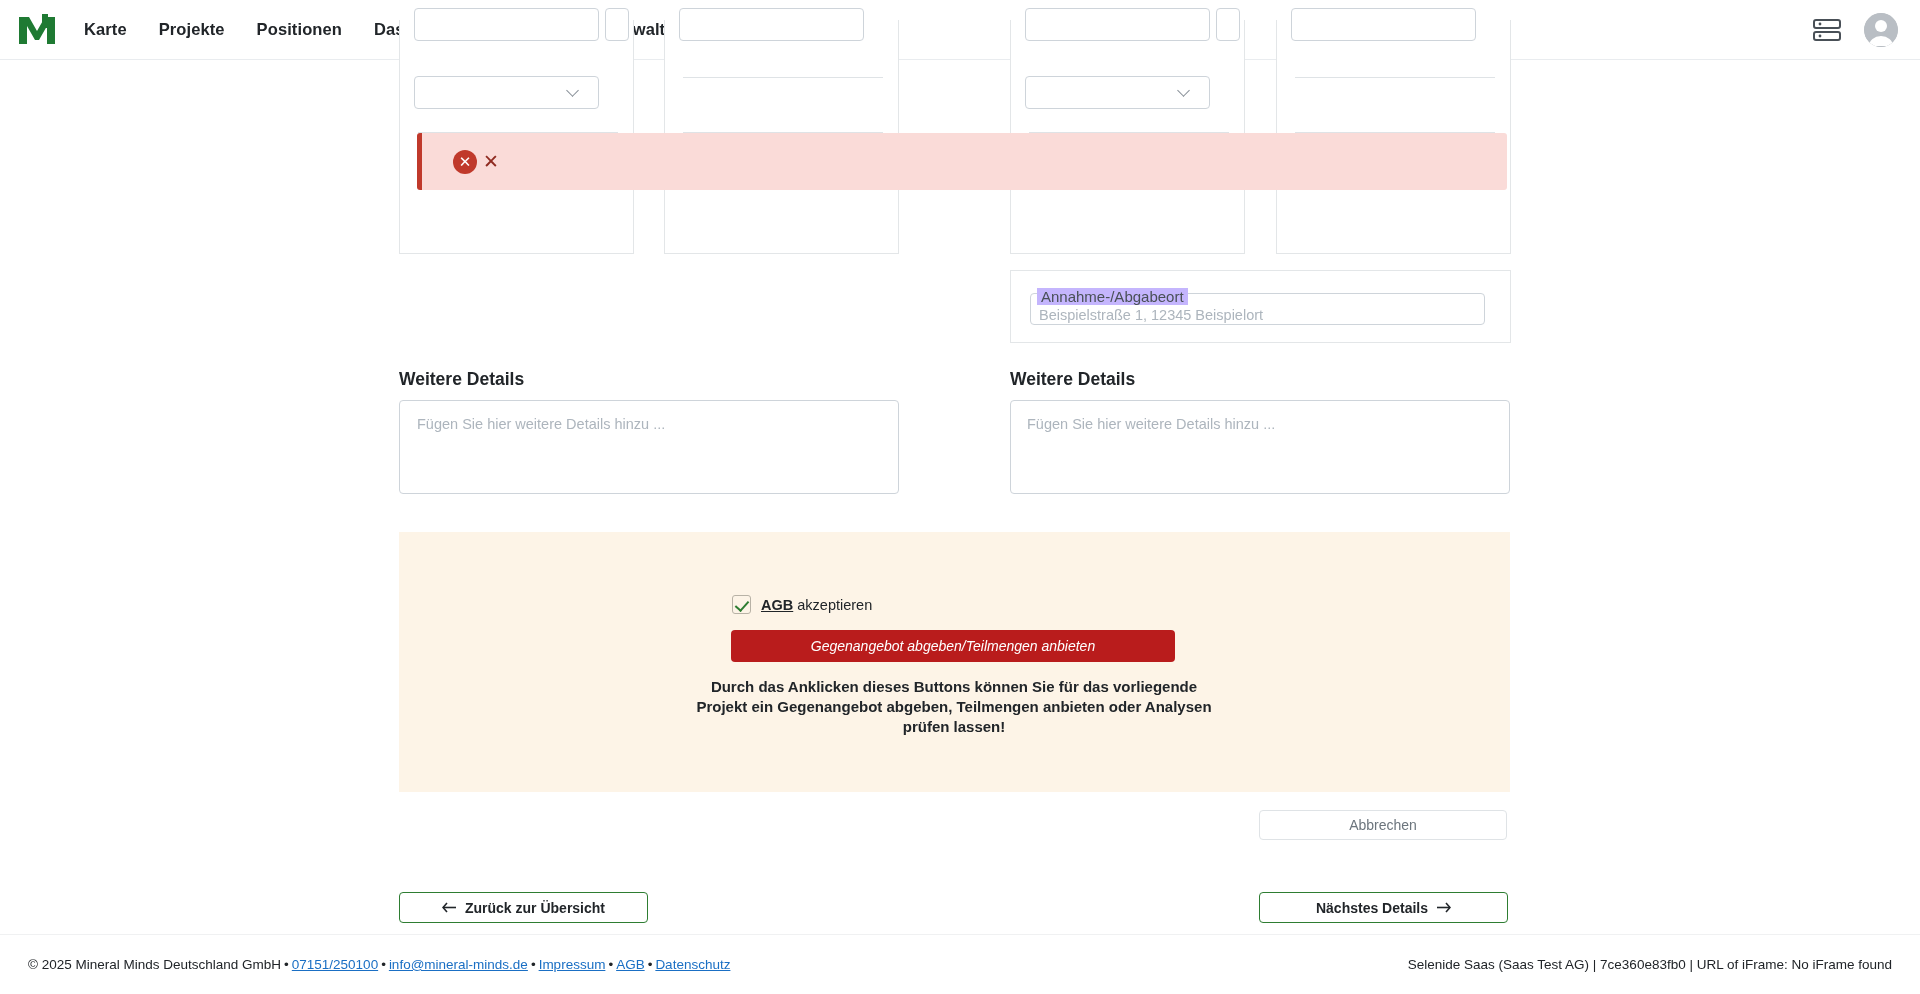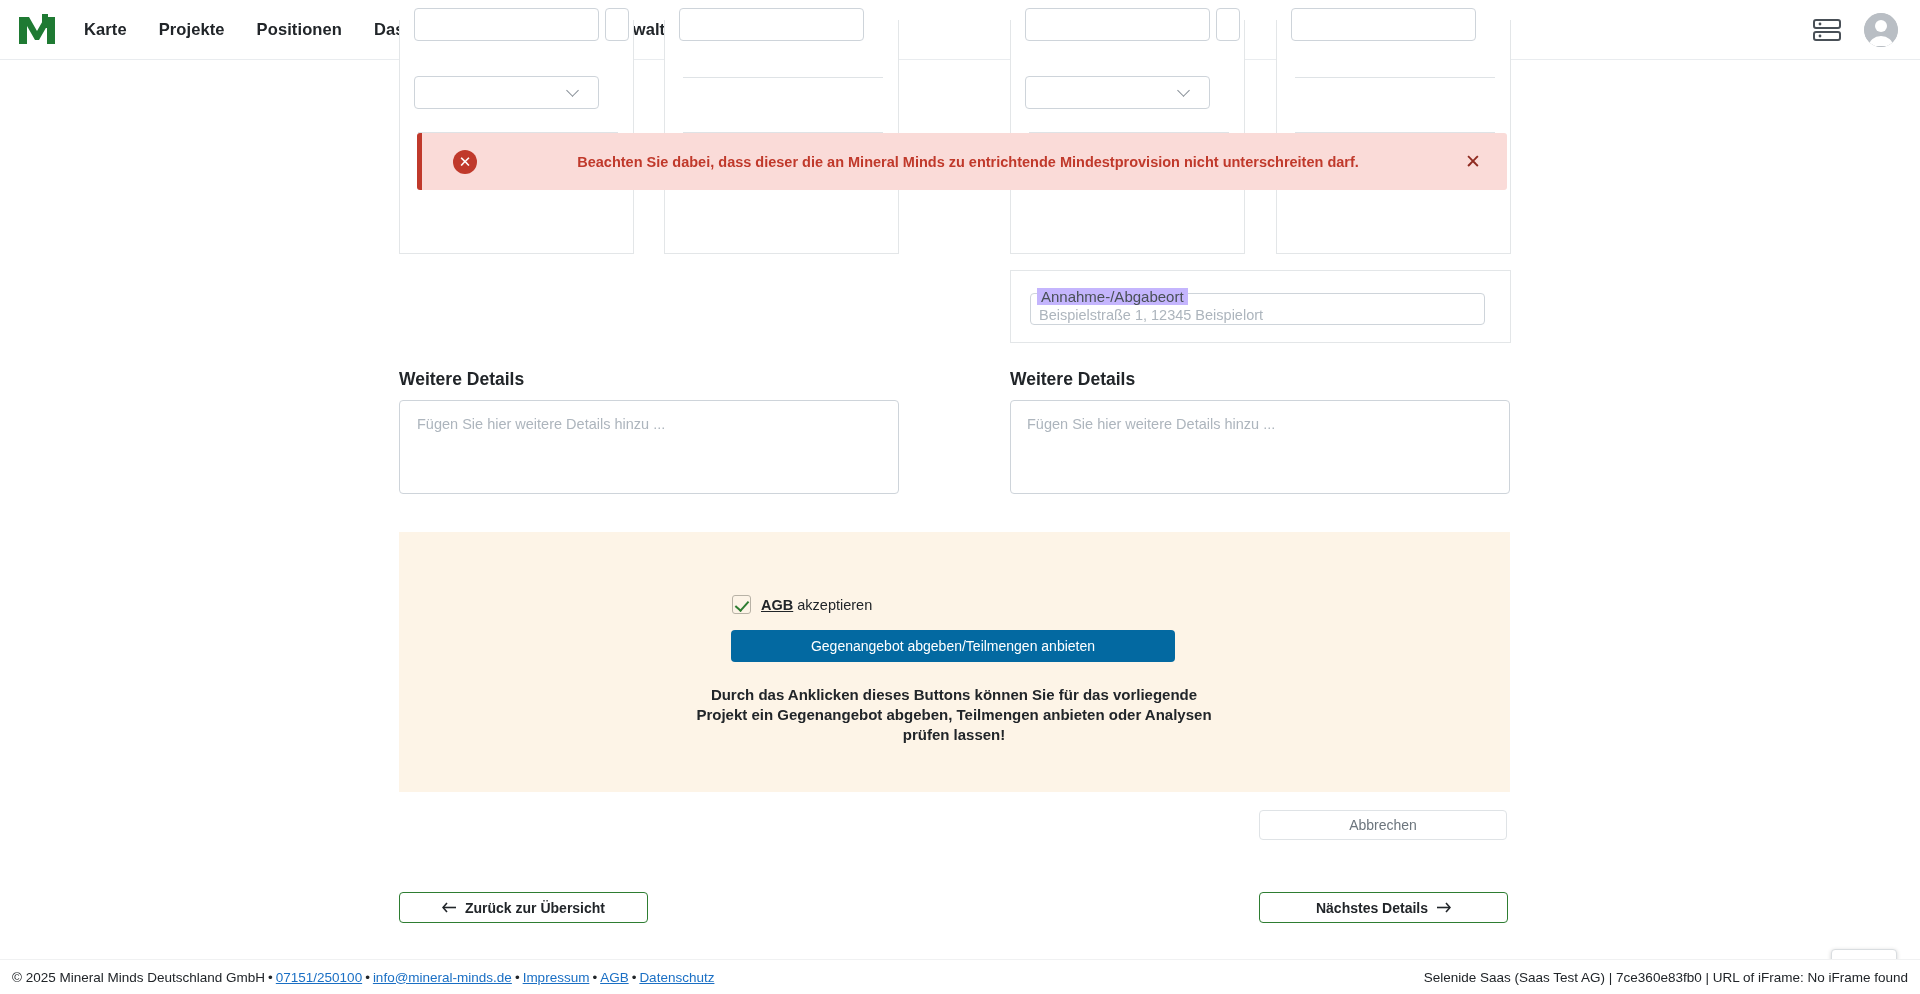--- a/index.html
+++ b/index.html
@@ -248,38 +248,38 @@
     border-bottom: 2.4px solid #2e7d32;
     transform: rotate(42deg);
   }
   .agb-text { font-size: 14.5px; color: #212529; }
   .agb-text .lnk { font-weight: bold; text-decoration: underline; cursor: pointer; }
 
   .offer-button {
     position: absolute;
     left: 332px; top: 98px;
     width: 444px; height: 32px;
-    background: #0369a1;
+    background: #b91c1c;
     color: #ffffff;
     border: none;
     border-radius: 4px;
     font-size: 14px;
     font-family: "Liberation Sans", sans-serif;
     cursor: pointer;
+    font-style: italic;
   }
   .offer-desc {
     position: absolute;
     left: 290px; top: 145px;
     width: 530px;
     text-align: center;
     font-size: 15px;
     font-weight: bold;
     line-height: 20px;
     color: #212529;
-    margin-top: 8px;
   }
 
   
   .cancel-btn {
     position: absolute;
     left: 1259px; top: 750px;
     width: 248px; height: 30px;
     border: 1px solid #dfe3e6;
     border-radius: 4px;
     background: #fff;
@@ -322,25 +322,25 @@
     font-size: 13.5px;
     font-weight: bold;
     color: #212529;
     cursor: pointer;
   }
 
   
   .footer {
     position: absolute;
     left: 0; right: 0; bottom: 0;
-    height: 35px;
+    height: 60px;
     border-top: 1px solid #f0f1f2;
     display: flex;
     align-items: center;
-    padding: 0 12px;
+    padding: 0 28px;
     font-size: 13.5px;
     color: #212529;
     background: #fff;
   }
   .footer-left { flex: 1; }
   .footer-left a { color: #1a6fc4; text-decoration: underline; cursor: pointer; }
   .footer-right { text-align: right; }
   .footer-right b { font-weight: normal; }
   .sep { color: #212529; padding: 0 3px; }
 </style>
@@ -411,21 +411,20 @@
     </div>
 
     <div class="mini-label" style="left:421px; top:77px;">Befahrbarkeit</div>
     <div class="mini-value" style="left:421px; top:91px;">Unbeschränkt</div>
     <div class="mini-label" style="left:1032px; top:77px;">Befahrbarkeit</div>
     <div class="mini-value" style="left:1032px; top:91px;">Unbeschränkt</div>
   </div>
 
   <div class="alert">
     <div class="alert-icon">✕</div>
-    <div class="alert-text">Beachten Sie dabei, dass dieser die an Mineral Minds zu entrichtende Mindestprovision nicht unterschreiten darf.</div>
     <div class="alert-close">✕</div>
   </div>
 
   <div class="pickup-box">
     <div class="pickup-field"></div>
   </div>
   <div class="pickup-label">Annahme-/Abgabeort</div>
   <div class="pickup-placeholder">Beispielstraße 1, 12345 Beispielort</div>
 
   <div class="details-title" style="left:399px; top:309px;">Weitere Details</div>

